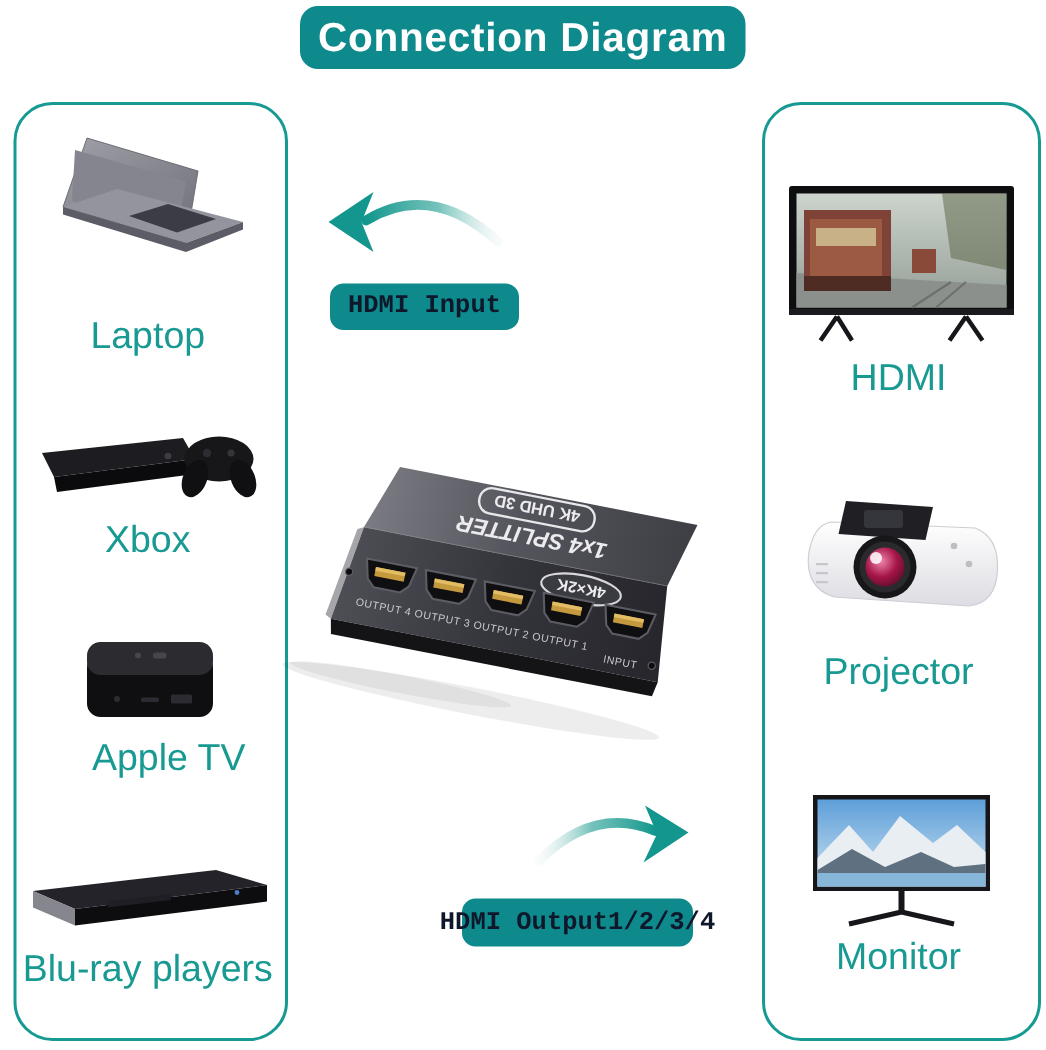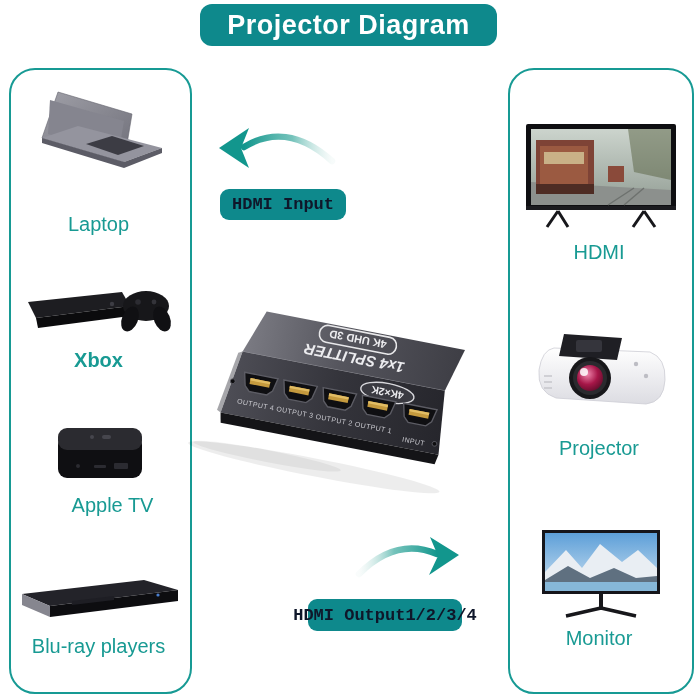--- a/index.html
+++ b/index.html
@@ -13,38 +13,38 @@
     font-size:27px;font-weight:bold;letter-spacing:.5px;
     display:flex;align-items:center;justify-content:center;
   }
   .col-box{
     position:absolute;top:68px;height:622px;
     border:2px solid #179a94;border-radius:26px;background:#fff;
   }
   #left-box{left:9px;width:179px;}
   #right-box{left:508px;width:182px;}
   .dev-label{
-    position:absolute;color:#189a93;font-size:20px;line-height:26px;
+    position:absolute;color:#189a93;font-size:25px;line-height:26px;
     text-align:center;white-space:nowrap;
   }
   .badge{
     position:absolute;background:#0e898c;color:#0f172a;font-weight:bold;
     font-size:17px;border-radius:9px;display:flex;align-items:center;
     justify-content:center;white-space:nowrap;font-family:Liberation Mono, monospace;
   }
   .abs{position:absolute;}
   svg{display:block;}
   #splitter-svg{transform:rotate(11deg);}
   .port-label{fill:#c9c9cf;font-size:7px;font-family:"Liberation Sans",sans-serif;letter-spacing:.4px;}
   .top-text{fill:#ececef;font-family:"Liberation Sans",sans-serif;font-weight:bold;}
 </style>
 </head>
 <body>
 
-<div class="banner">Projector Diagram</div>
+<div class="banner">Connection Diagram</div>
 
 <div class="col-box" id="left-box"></div>
 
 <svg class="abs" style="left:28px;top:88px;" width="145" height="118" viewBox="0 0 145 118">
   <defs>
     <linearGradient id="lapg" x1="0" y1="0" x2="1" y2="1">
       <stop offset="0" stop-color="#a0a0a8"></stop>
         <stop offset="1" stop-color="#6e6e78"></stop>
     </linearGradient>
   </defs>
@@ -59,21 +59,21 @@
 <svg class="abs" style="left:24px;top:278px;" width="152" height="72" viewBox="0 0 152 72">
   <polygon points="4,24 98,14 106,28 12,40" fill="#1d1d21"></polygon>
   <polygon points="12,40 106,28 106,38 14,50" fill="#0b0b0d"></polygon>
   <circle cx="88" cy="26" r="2.2" fill="#3d3d44"></circle>
   <ellipse cx="122" cy="28" rx="23" ry="15" fill="#17171a"></ellipse>
   <ellipse cx="106" cy="41" rx="8" ry="13" fill="#101013" transform="rotate(22 106 41)"></ellipse>
   <ellipse cx="138" cy="41" rx="8" ry="13" fill="#101013" transform="rotate(-22 138 41)"></ellipse>
   <circle cx="130" cy="24" r="2.4" fill="#34343a"></circle>
   <circle cx="114" cy="24" r="2.8" fill="#2c2c32"></circle>
 </svg>
-<div class="dev-label" style="left:9px;top:347px;width:179px;font-weight:bold;">Xbox</div>
+<div class="dev-label" style="left:9px;top:347px;width:179px;">Xbox</div>
 
 <svg class="abs" style="left:52px;top:424px;" width="96" height="62" viewBox="0 0 96 62">
   <rect x="6" y="12" width="84" height="42" rx="9" fill="#0f0f12"></rect>
   <rect x="6" y="4" width="84" height="22" rx="9" fill="#2b2b30"></rect>
   <circle cx="40" cy="13" r="2" fill="#46464d"></circle>
   <rect x="50" y="11" width="9" height="4" rx="2" fill="#46464d"></rect>
   <circle cx="26" cy="42" r="2" fill="#2b2b31"></circle>
   <rect x="42" y="41" width="12" height="3" rx="1" fill="#2b2b31"></rect>
   <rect x="62" y="39" width="14" height="6" rx="1" fill="#2b2b31"></rect>
 </svg>

